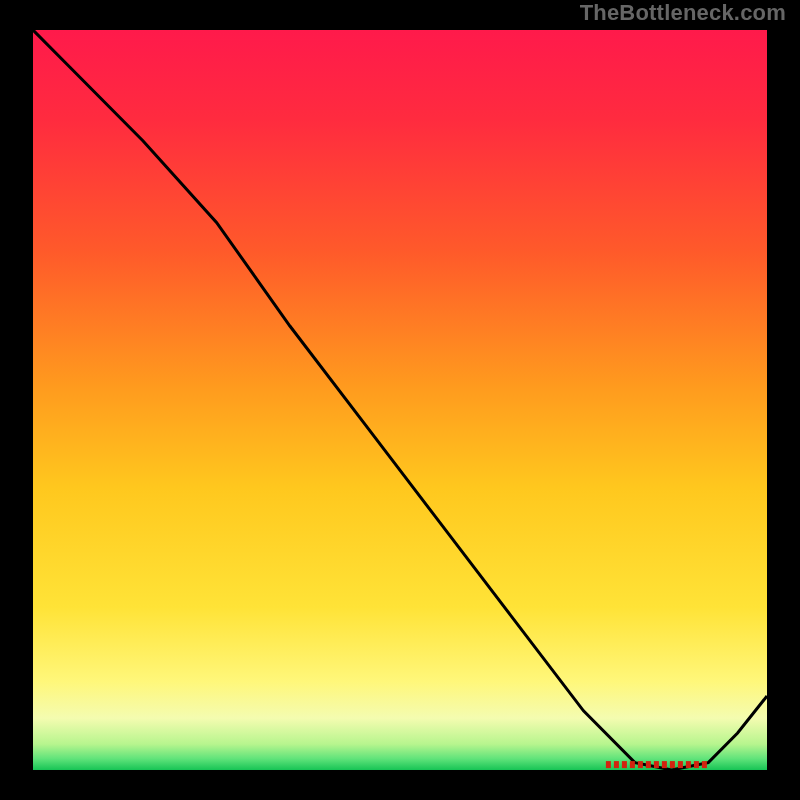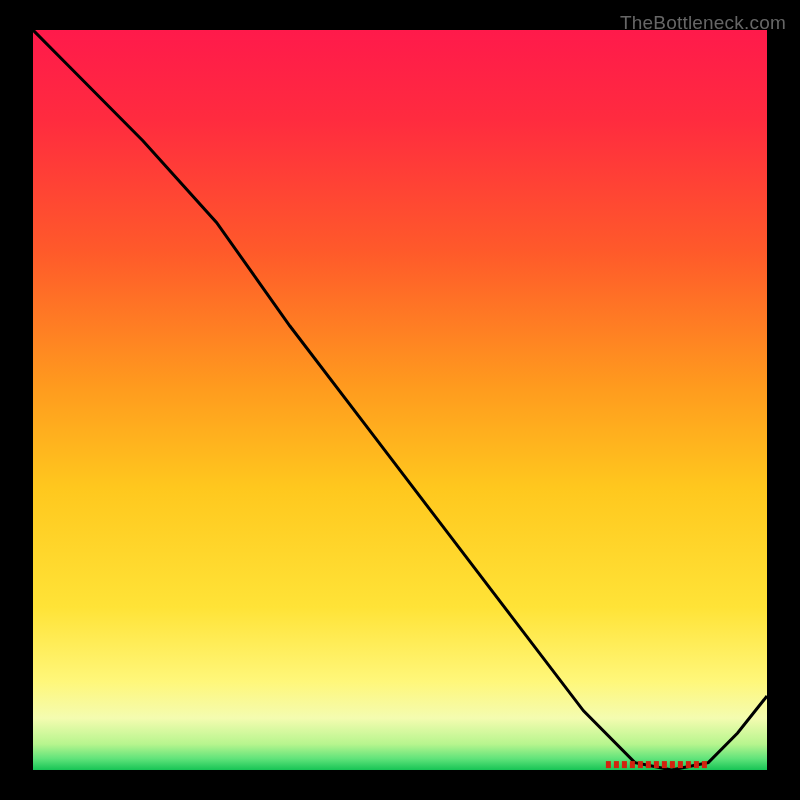--- a/index.html
+++ b/index.html
@@ -12,25 +12,25 @@
     overflow: hidden;
   }
   .frame {
     position: relative;
     width: 800px;
     height: 800px;
     background: #000;
   }
   .watermark {
     position: absolute;
-    top: 12px;
+    top: 0;
     right: 14px;
     color: #666;
-    font-size: 19px;
-    font-weight: 400;
+    font-size: 22px;
+    font-weight: 700;
     letter-spacing: 0.2px;
     user-select: none;
   }
   .plot {
     position: absolute;
     left: 33px;
     top: 30px;
     width: 734px;
     height: 740px;
   }

